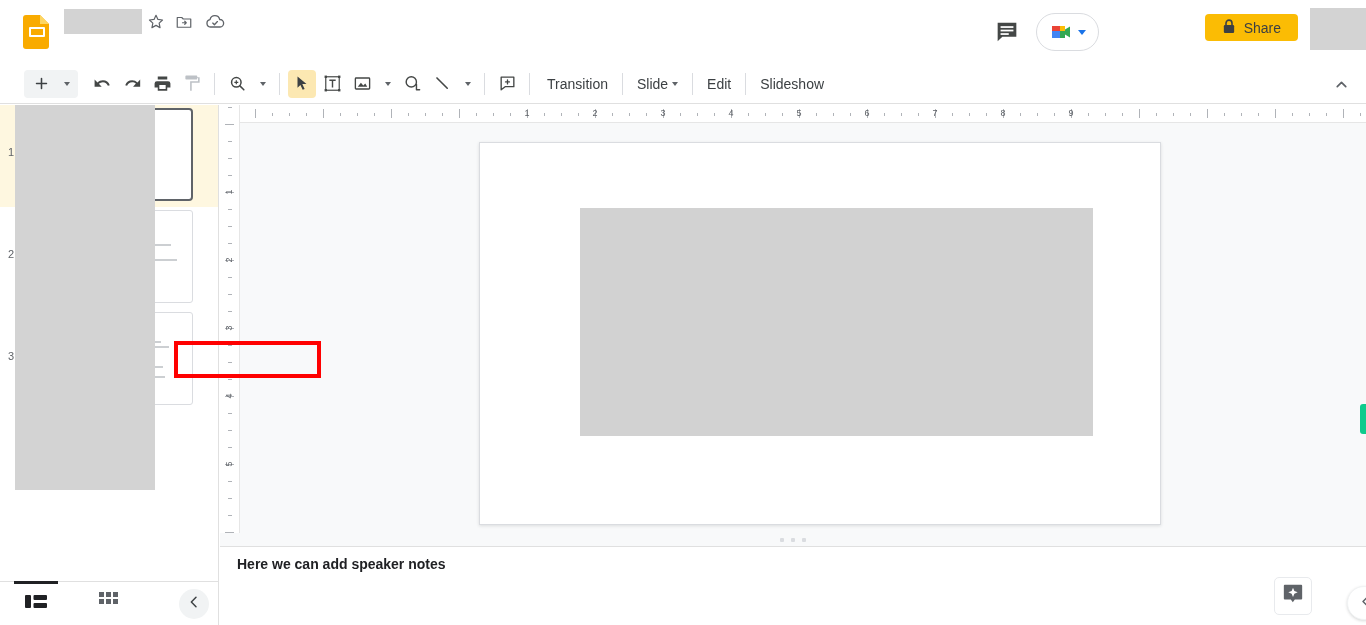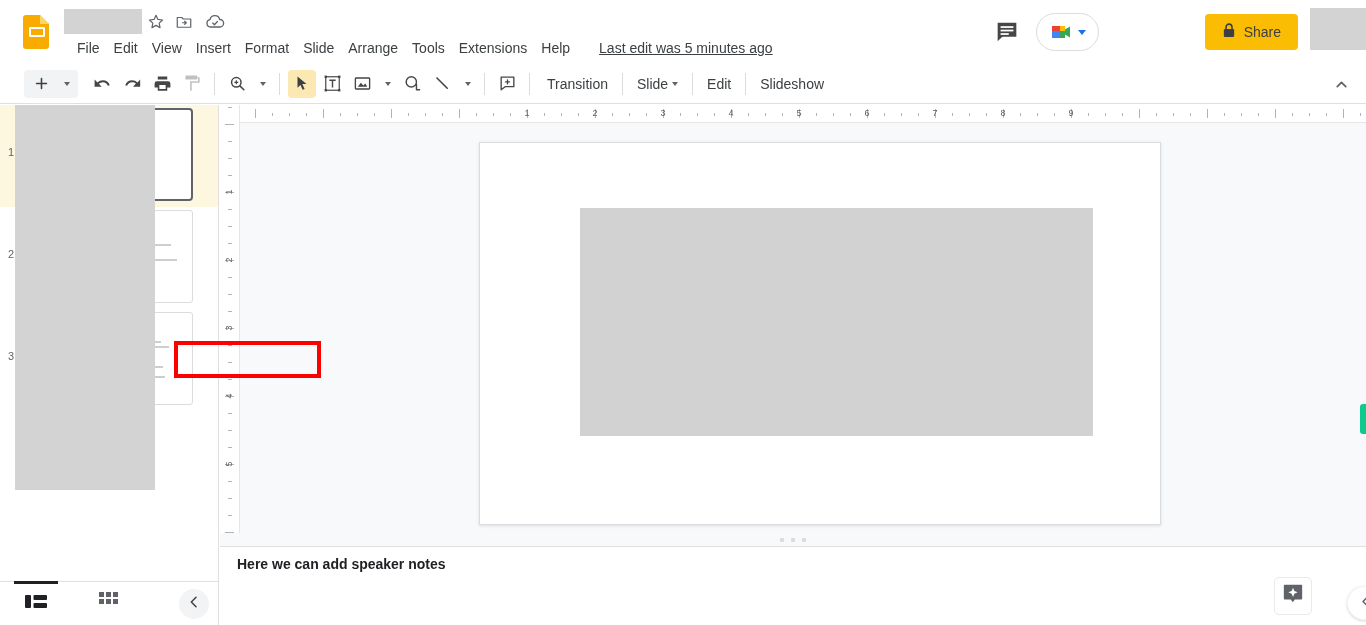--- a/index.html
+++ b/index.html
@@ -67,21 +67,21 @@
   .ss-divider { width:1px; background:#dadce0; }
   .slideshow-caret {
     width: 28px; display:flex; align-items:center; justify-content:center; cursor:pointer;
   }
   .caret-down {
     width:0;height:0;border-left:4px solid transparent;border-right:4px solid transparent;
     border-top:5px solid #3c4043;
   }
   .share-btn {
     position: absolute; right: 68px; top: 14px;
-    height: 36px; padding: 0 17px; border-radius: 4px;
+    height: 27px; padding: 0 17px; border-radius: 4px;
     background: #fbbc04; color: #3c4043;
     display: flex; align-items: center; gap: 8px;
     font-size: 14px; font-weight: 500; cursor: pointer; border: none;
     font-family: "Liberation Sans", sans-serif;
   }
   .avatar-redact {
     position: absolute; right: 0px; top: 8px;
     width: 56px; height: 42px; background: #d3d3d3;
   }
 
@@ -274,33 +274,20 @@
       </svg>
     </div>
 
     <div class="hdr-icon cloud-icon">
       <svg width="20" height="18" viewBox="0 0 24 20" fill="none" stroke="#5f6368" stroke-width="1.6">
         <path d="M6.5 16A4.5 4.5 0 0 1 6 7.1 6 6 0 0 1 17.7 7 4.2 4.2 0 0 1 18 16z" stroke-linejoin="round"></path>
         <path d="M9.3 11.3l2 2 3.6-3.8" stroke-linecap="round" stroke-linejoin="round"></path>
       </svg>
     </div>
 
-    <div class="menubar">
-      <div class="menu-item">File</div>
-      <div class="menu-item">Edit</div>
-      <div class="menu-item">View</div>
-      <div class="menu-item">Insert</div>
-      <div class="menu-item">Format</div>
-      <div class="menu-item">Slide</div>
-      <div class="menu-item">Arrange</div>
-      <div class="menu-item">Tools</div>
-      <div class="menu-item">Extensions</div>
-      <div class="menu-item">Help</div>
-      <div class="last-edit">Last edit was 5 minutes ago</div>
-    </div>
 
     <div class="comment-btn">
       <svg width="28" height="28" viewBox="0 0 24 24" fill="#444746">
         <path d="M4 4h16v12H8l-4 4V4z"></path>
         <rect x="6.5" y="7" width="11" height="1.5" fill="#fff"></rect>
         <rect x="6.5" y="10" width="11" height="1.5" fill="#fff"></rect>
         <rect x="6.5" y="13" width="7" height="1.5" fill="#fff"></rect>
       </svg>
     </div>
 

